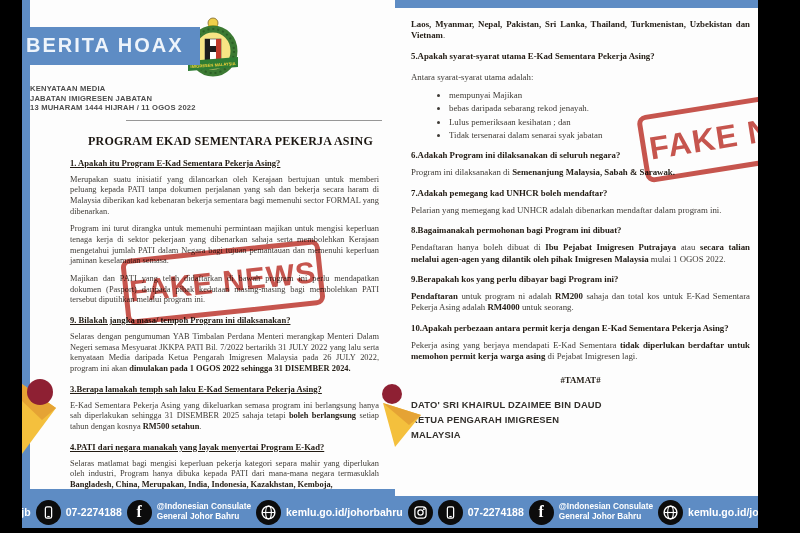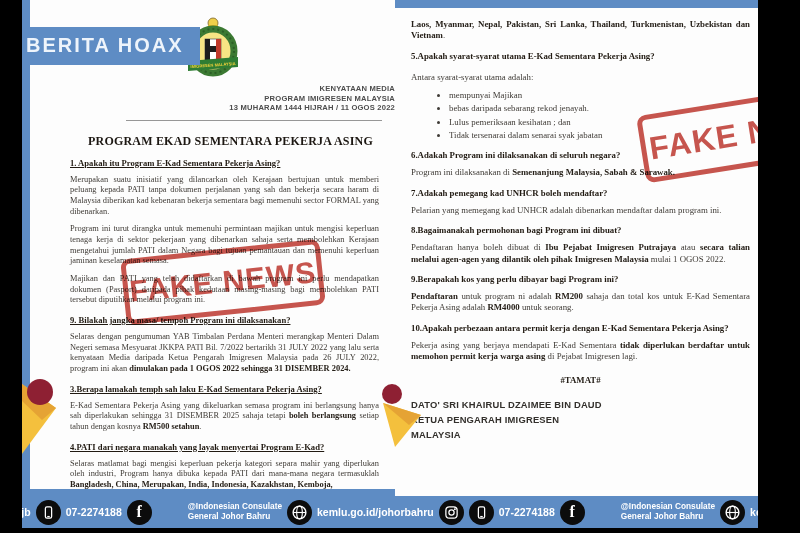--- a/index.html
+++ b/index.html
@@ -9,21 +9,21 @@
   .frame{position:absolute;left:22px;top:0;width:736px;height:533px;background:#5e8cc4;z-index:1;}
 
   .page{position:absolute;background:#fdfdfd;overflow:hidden;z-index:10;}
   .page-left{left:30px;top:0;width:365px;height:489px;}
   .page-right{left:395px;top:8px;width:363px;height:490px;}
 
   .badge{position:absolute;left:12px;top:27px;z-index:22;background:#5e8cc4;color:#eef4fb;
          font-weight:bold;font-size:20px;letter-spacing:2px;padding:7px 16px 8px 14px;}
 
   .crest{display:block;margin:16px auto 2px auto;}
-  .org{ text-align:right;font-weight:bold;font-size:7.6px;line-height:9.6px;color:#4d4d4d;letter-spacing:.2px;}
+  .org{ text-align:left;font-weight:bold;font-size:7.6px;line-height:9.6px;color:#4d4d4d;letter-spacing:.2px;}
   .rule{margin:7px 0 0 96px;width:256px;border-top:1px solid #979797;height:0;}
 
   .doc-title{margin:13px 10px 0 46px;text-align:center;font-family:"Liberation Serif",serif;
              font-weight:bold;font-size:12px;color:#1d1813;letter-spacing:.2px;}
 
   .content{margin:9px 16px 0 40px;font-family:"Liberation Serif",serif;font-size:8.4px;
            line-height:1.27;color:#3f3b36;text-align:justify;}
   .content .h{font-weight:bold;color:#211a12;font-size:8.6px;margin:9px 0 6px 0;text-align:left;text-decoration:underline;}
   .content p{margin:0 0 7px 0;}
   .b{font-weight:bold;color:#27211a;}
@@ -45,21 +45,21 @@
   .stamp-left{left:123px;top:249px;width:190px;height:56px;font-size:30px;line-height:56px;transform:rotate(-6deg);}
   .stamp-right{left:640px;top:99px;width:206px;height:58px;font-size:32px;line-height:58px;transform:rotate(-9deg);}
 
   .flag{position:absolute;z-index:30;}
   .flag-left{left:-6px;top:366px;}
   .flag-right{left:381px;top:383px;}
 
   .ticker{position:absolute;left:0;top:496px;width:800px;height:32px;background:#5e8cc4;z-index:35;
           display:flex;align-items:center;gap:5px;padding-left:12px;overflow:hidden;color:#fff;}
   .t-text{font-weight:bold;font-size:10.5px;white-space:nowrap;flex:none;}
-  .t-small{font-weight:bold;font-size:8.3px;line-height:1.15;white-space:nowrap;flex:none;margin-left:31px;}
+  .t-small{font-weight:bold;font-size:8.3px;line-height:1.15;white-space:nowrap;flex:none;}
   .t-ic{width:25px;height:25px;border-radius:50%;background:#0c0c0c;flex:none;
         display:flex;align-items:center;justify-content:center;}
   .t-fb{color:#fff;font-weight:bold;font-size:16px;font-family:"Liberation Serif",serif;line-height:1;}
 
   .bar-l{position:absolute;left:0;top:0;width:22px;height:533px;background:#000;z-index:55;}
   .bar-r{position:absolute;left:758px;top:0;width:42px;height:533px;background:#000;z-index:55;}
   .strip-b{position:absolute;left:0;top:528px;width:800px;height:5px;background:#000;z-index:60;}
 </style>
 </head>
 <body>
@@ -76,21 +76,21 @@
       <ellipse cx="27" cy="35" rx="21" ry="22" fill="none" stroke="#2c5f26" stroke-width="2" stroke-dasharray="2 3"></ellipse>
       <rect x="19" y="23" width="16" height="21" fill="#ffffff" stroke="#555" stroke-width="0.7"></rect>
       <rect x="19" y="23" width="5" height="21" fill="#1c1c1c"></rect>
       <rect x="30" y="23" width="5" height="21" fill="#c0392b"></rect>
       <rect x="24" y="30" width="6" height="6" fill="#1c1c1c"></rect>
       <path d="M2,45 L52,41 L52,51 L2,55 Z" fill="#2f7d33"></path>
       <text x="27" y="50.5" font-size="4.1" fill="#f3d23a" text-anchor="middle" font-family="Liberation Sans, sans-serif" font-weight="bold" transform="rotate(-4 27 49)">IMIGRESEN MALAYSIA</text>
     </svg>
     <div class="org">
       <div>KENYATAAN MEDIA</div>
-      <div>PROGRAM IMIGRESEN MALAYSIA</div>
+      <div>JABATAN IMIGRESEN JABATAN</div>
       <div>13 MUHARAM 1444 HIJRAH / 11 OGOS 2022</div>
     </div>
     <div class="rule"></div>
     <div class="doc-title">PROGRAM EKAD SEMENTARA PEKERJA ASING</div>
 
     <div class="content">
       <div class="h">1. Apakah itu Program E-Kad Sementara Pekerja Asing?</div>
       <p><span>Merupakan suatu inisiatif yang dilancarkan oleh Kerajaan bertujuan untuk memberi peluang kepada PATI tanpa dokumen perjalanan yang sah dan bekerja secara haram di Malaysia diberikan kad kebenaran bekerja sementara bagi memenuhi sector FORMAL yang dibenarkan.</span></p>
       <p><span>Program ini turut dirangka untuk memenuhi permintaan majikan untuk mengisi keperluan tenaga kerja di sektor pekerjaan yang dibenarkan sahaja serta membolehkan Kerajaan mengetahui jumlah PATI dalam Negara bagi tujuan pemantauan dan memenuhi keperluan jaminan keselamatan semasa.</span></p>
       <p><span>Majikan dan PATI yang telah didaftarkan di bawah program ini perlu mendapatkan dokumen (Pasport) daripada pihak kedutaan masing-masing bagi membolehkan PATI tersebut diputihkan melalui program ini.</span></p>

